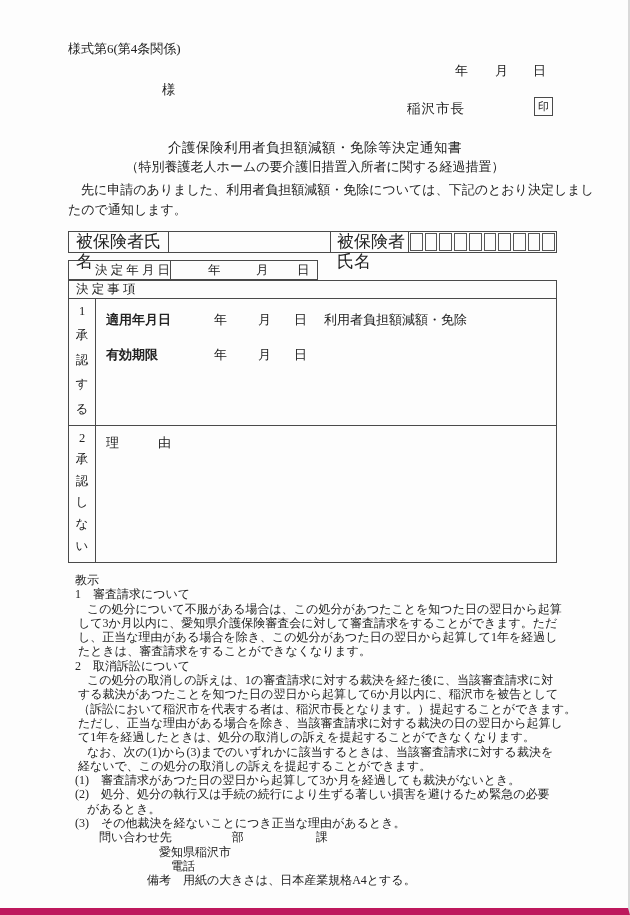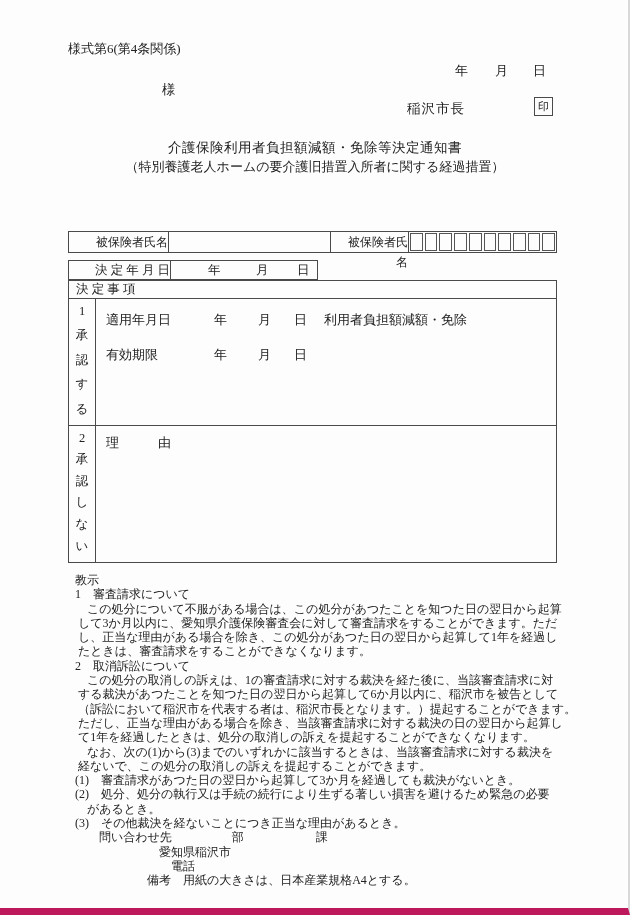--- a/index.html
+++ b/index.html
@@ -33,21 +33,21 @@
 
   
   .doc-title { top:139px; left:0; width:630px; text-align:center; font-size:13.5px; letter-spacing:0.5px; }
   .doc-subtitle { top:158px; left:0; width:630px; text-align:center; font-size:13px; }
   .intro { left:68px; top:180px; width:495px; font-size:13px; line-height:19.5px; }
   .intro div { white-space:pre; }
 
   
   .insured-table {
     left:68px; top:231px; width:489px; height:22px;
-    border:1px solid #4a4a4a; display:flex; font-size:12px; line-height:20px;text-align:right;
+    border:1px solid #4a4a4a; display:flex; font-size:17px; line-height:20px;
   }
   .insured-table .cell-name-label { width:100px; border-right:1px solid #4a4a4a; padding-left:7px; }
   .insured-table .cell-name-value { width:162px; border-right:1px solid #4a4a4a; }
   .insured-table .cell-num-label { width:78px; border-right:1px solid #4a4a4a; padding-left:6px; }
   .digit-cells { flex:1; display:flex; gap:2px; padding:1px; }
   .digit-cell { flex:1; border:1px solid #555555; background:#fdfdfd; }
 
   
   .decision-date-row {
     left:68px; top:260px; width:250px; height:20px;
@@ -70,21 +70,21 @@
   .dt-row2 { height:136px; }
   .vcol {
     width:27px; border-right:1px solid #4a4a4a;
     display:flex; flex-direction:column; justify-content:space-between;
     align-items:center; padding:5px 0 7px; font-size:12.5px;
   }
   .dt-content { position:relative; flex:1; }
   .apply-line, .valid-line { position:absolute; left:0; width:100%; height:16px; }
   .apply-line { top:12px; }
   .valid-line { top:47px; }
-  .dt-content .f-label { position:absolute; left:10px; }
+  .dt-content .f-label { position:absolute; left:10px;font-weight:bold; }
   .dt-content .yy { position:absolute; left:118px; }
   .dt-content .mm { position:absolute; left:162px; }
   .dt-content .dd { position:absolute; left:198px; }
   .dt-content .f-note { position:absolute; left:228px;text-align:center; }
   .reason-label { position:absolute; left:10px; top:8px; white-space:pre;font-family:Liberation Serif, serif; }
 
   
   .notes { left:75px; top:573px; width:540px; font-size:12px; line-height:14.3px; }
   .note-line { white-space:pre; }
 </style>
@@ -101,20 +101,24 @@
     <span class="dd">日</span>
   </div>
 
   <div class="abs addressee">様</div>
 
   <div class="abs issuer">稲沢市長</div>
   <div class="abs seal-box">印</div>
 
   <div class="abs doc-title">介護保険利用者負担額減額・免除等決定通知書</div>
   <div class="abs doc-subtitle">（特別養護老人ホームの要介護旧措置入所者に関する経過措置）</div>
+  <div class="abs intro">
+    <div>　先に申請のありました、利用者負担額減額・免除については、下記のとおり決定しまし</div>
+    <div>たので通知します。</div>
+  </div>
 
   <div class="abs insured-table">
     <div class="cell-name-label">被保険者氏名</div>
     <div class="cell-name-value"></div>
     <div class="cell-num-label">被保険者氏名</div>
     <div class="digit-cells">
         <div class="digit-cell"></div>
         <div class="digit-cell"></div>
         <div class="digit-cell"></div>
         <div class="digit-cell"></div>

